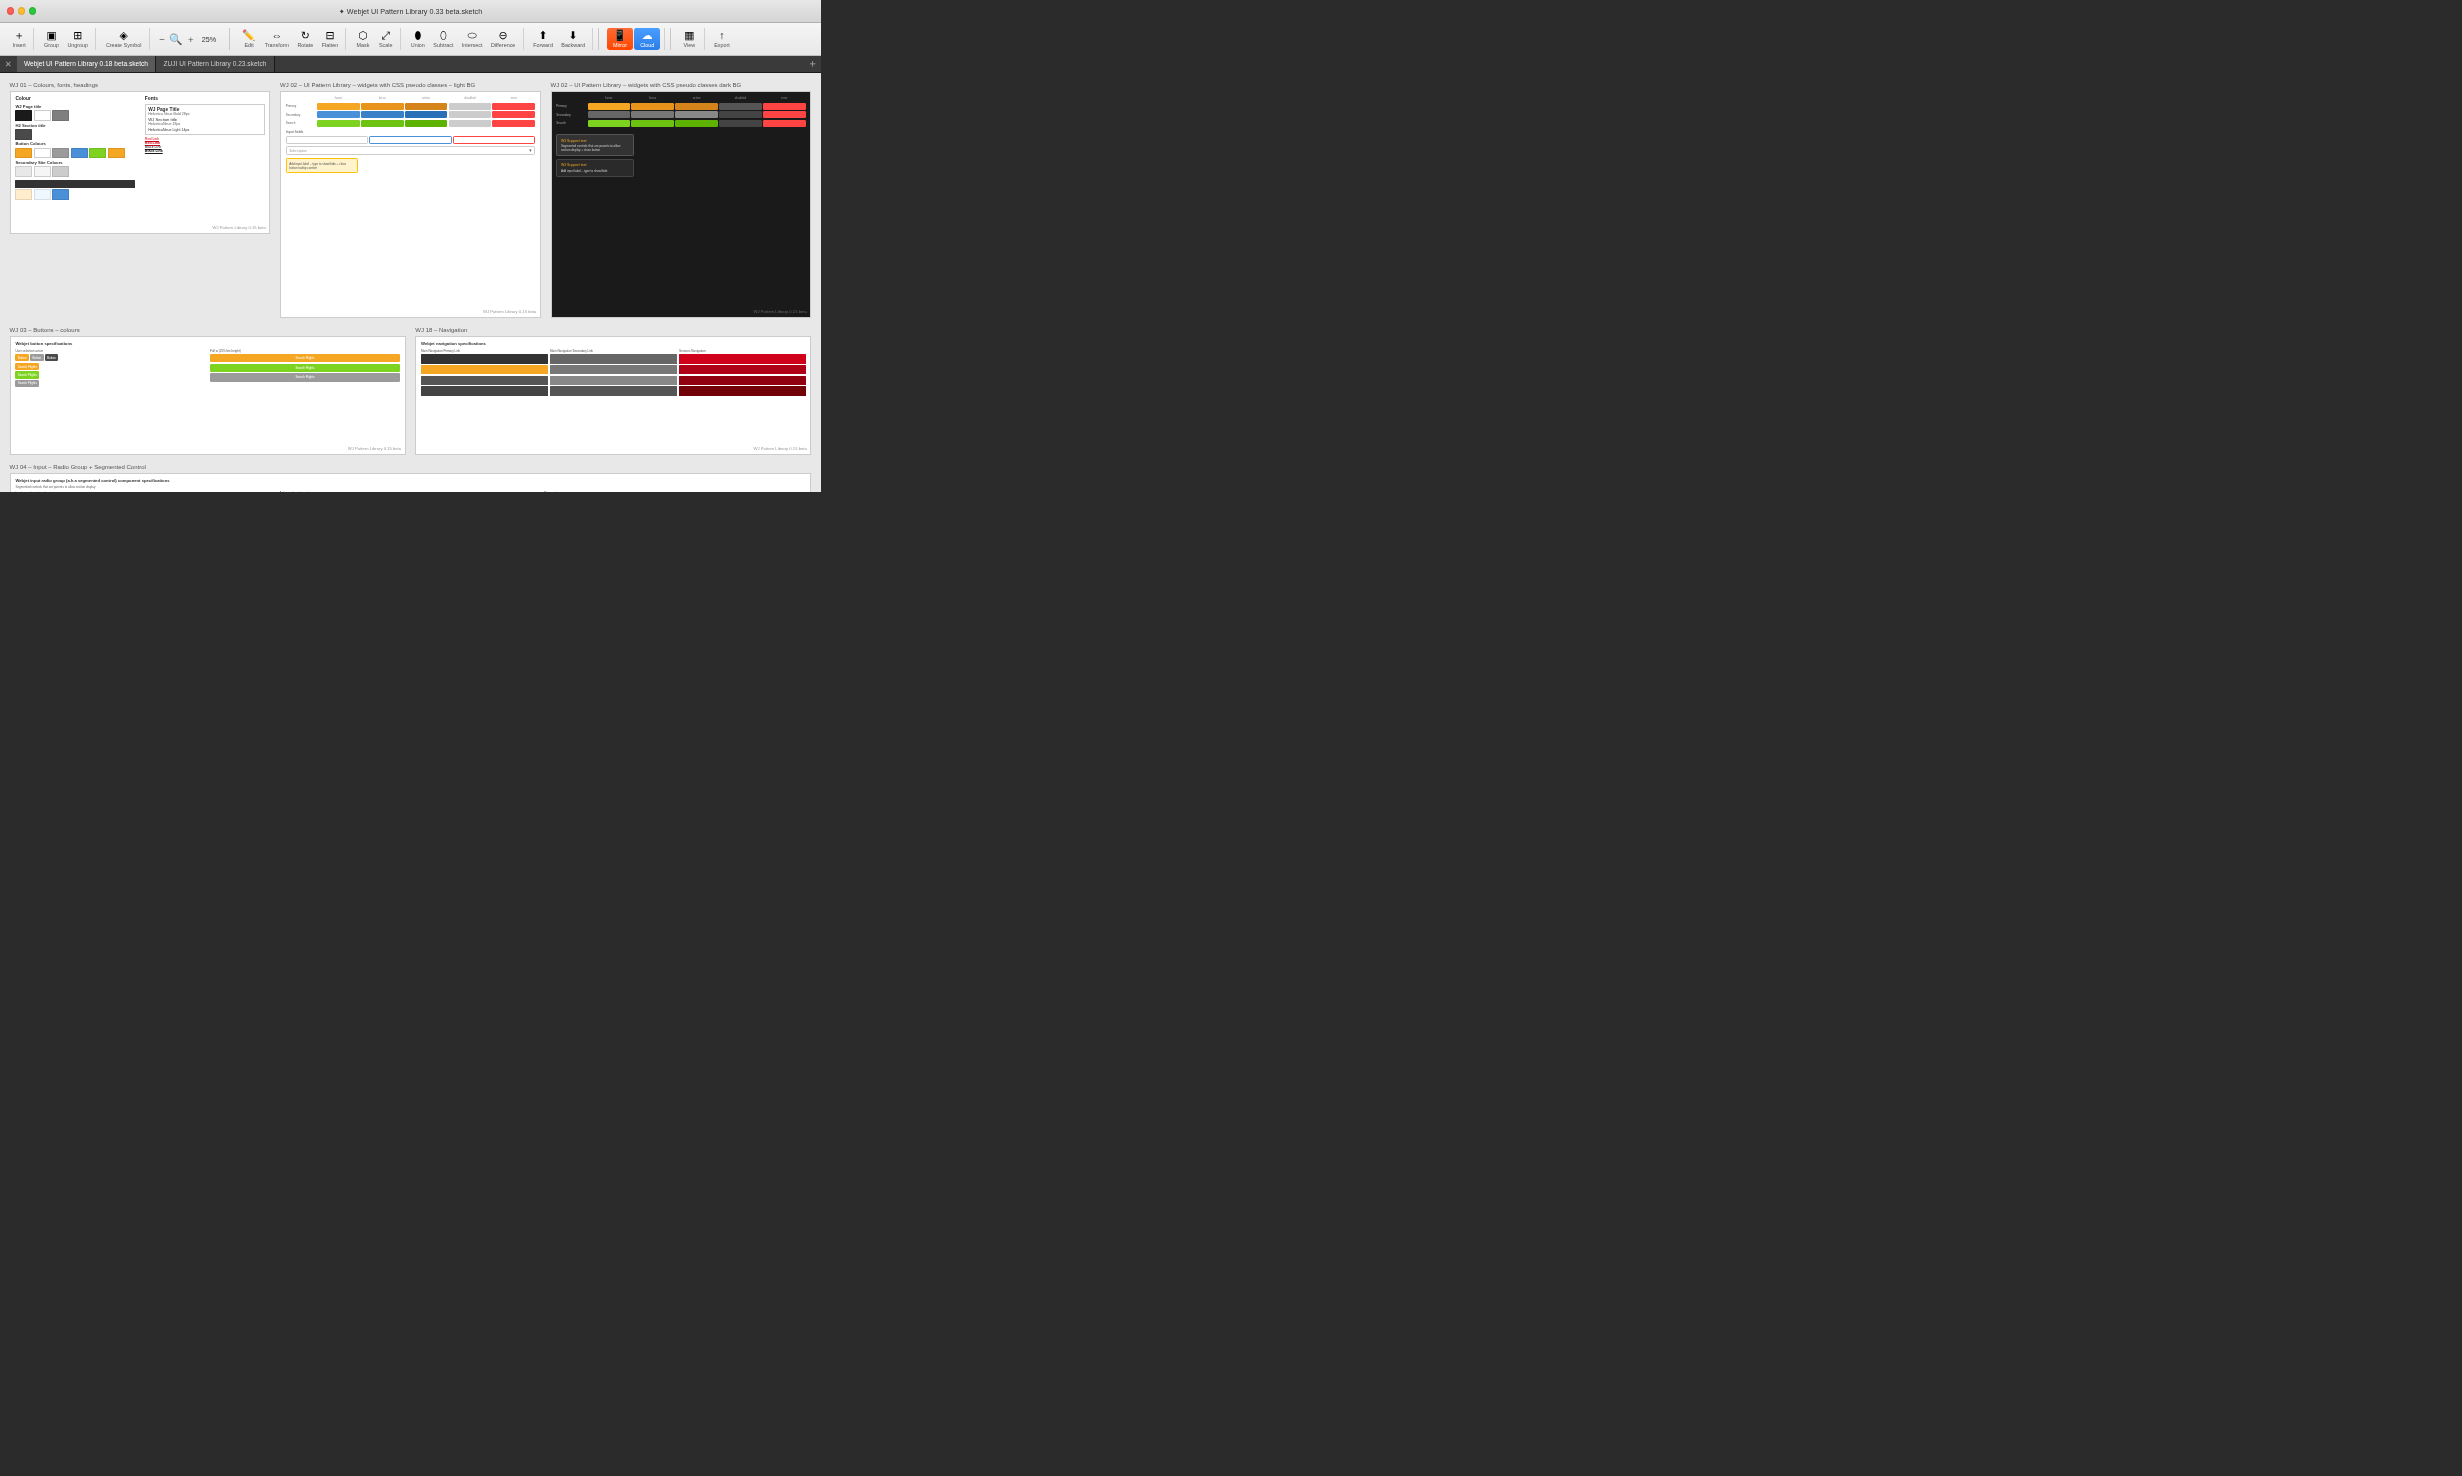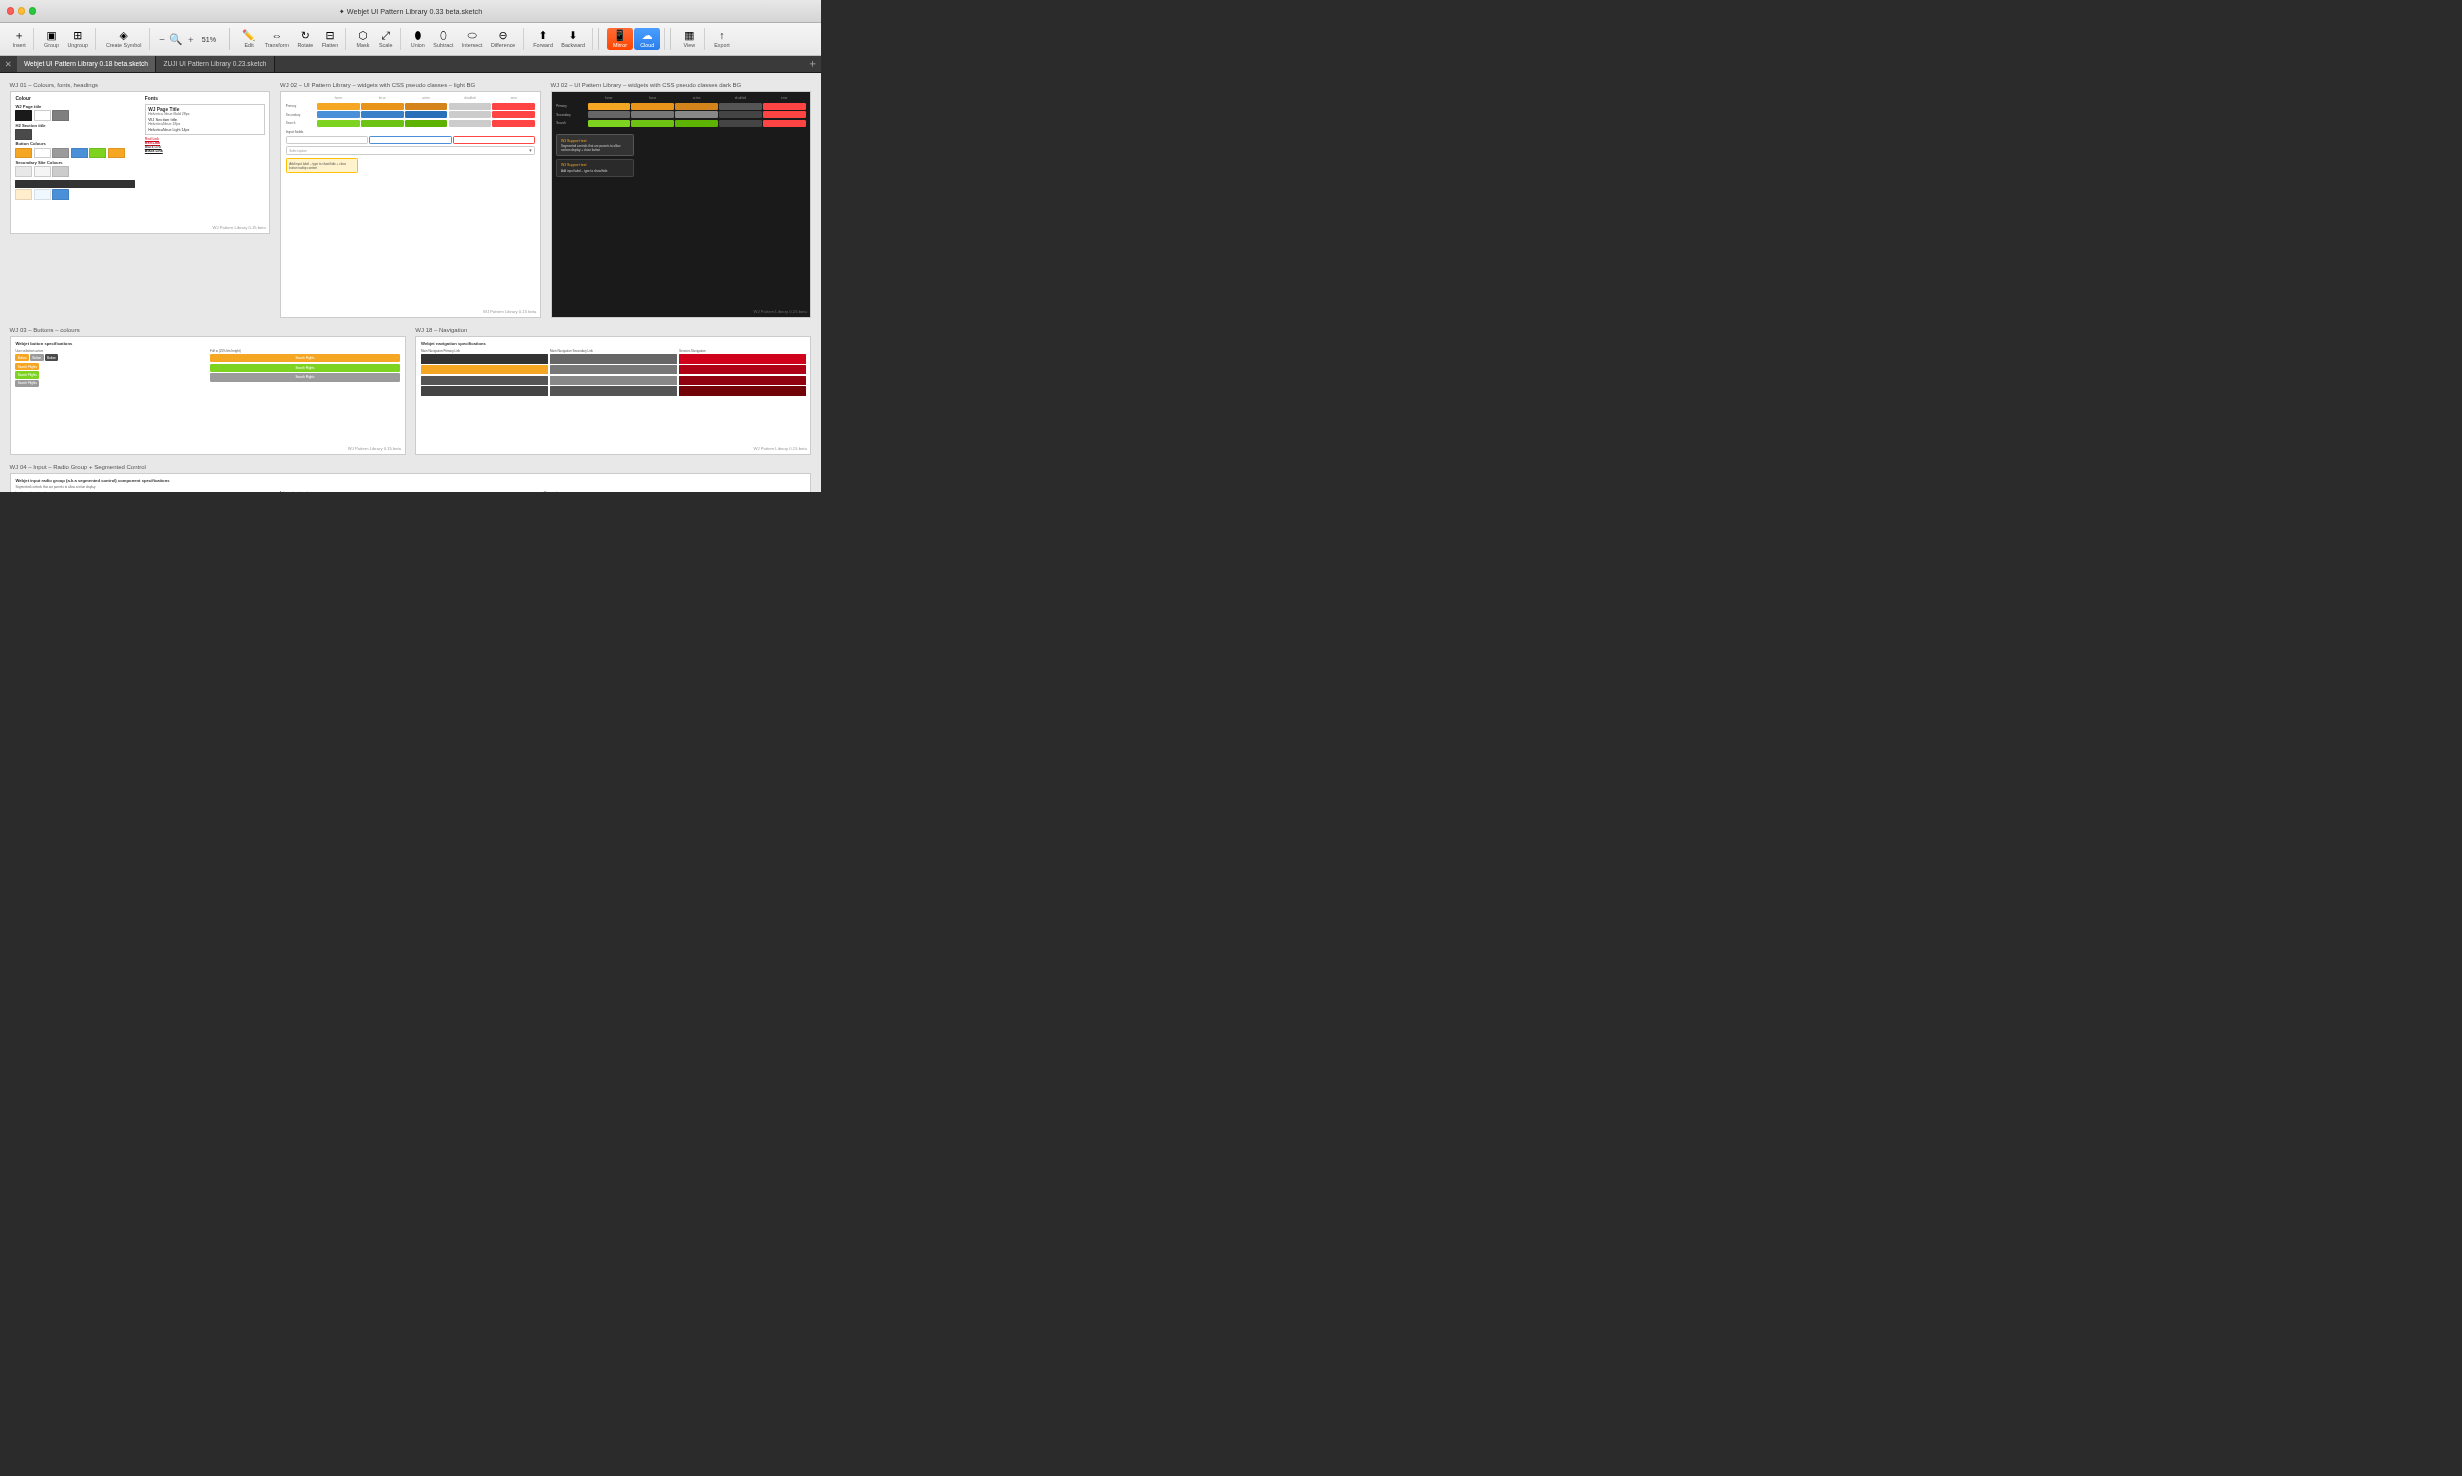--- a/index.html
+++ b/index.html
@@ -277,21 +277,21 @@
     <div class="tool-btn">
       <span class="tool-icon">◈</span>
       <span class="tool-label">Create Symbol</span>
     </div>
   </div>
 
   <div class="zoom-control">
     <span class="zoom-btn">−</span>
     <span class="tool-icon">🔍</span>
     <span class="zoom-btn">+</span>
-    <span class="zoom-value">51%</span>
+    <span class="zoom-value">25%</span>
   </div>
 
   <div class="toolbar-separator"></div>
 
   <div class="toolbar-group">
     <div class="tool-btn">
       <span class="tool-icon">✏️</span>
       <span class="tool-label">Edit</span>
     </div>
     <div class="tool-btn">

